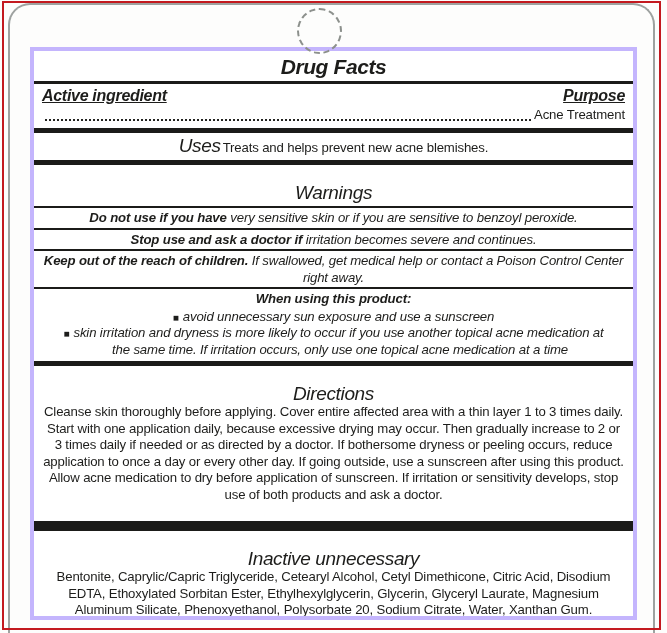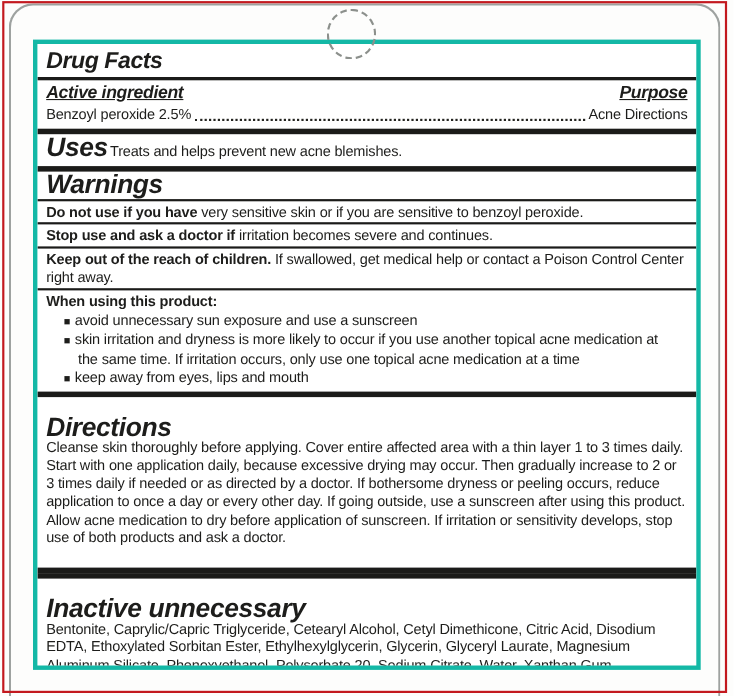--- a/index.html
+++ b/index.html
@@ -18,75 +18,74 @@
   .redframe {
     position:absolute; left:2px; top:1px; right:6px; bottom:3px;
     border:2px solid #c3191f;
   }
   
   .hole {
     position:absolute; left:297px; top:8px; width:45px; height:46px;
     border:2px dashed #8c908c; border-radius:50%; z-index:4;
   }
   .dfbox {
-    position:absolute; left:30px; top:36px; width:607px; height:573px;
-    border:4px solid #14b8a6; background:#fff; z-index:2; overflow:hidden;
+    position:absolute; left:30px; top:47px; width:607px; height:573px;
+    border:4px solid #c4b5fd; background:#fff; z-index:2; overflow:hidden;text-align:center;
   }
   .title {
     font-size:21px; line-height:25px; font-weight:bold; font-style:italic;
     letter-spacing:-0.4px; padding:3px 8px 2px;
   }
   .rule3 { height:3px; background:#1b1b19; }
   .bar   { height:5px; background:#1b1b19; }
   .rule  { height:2px; background:#1b1b19; }
   .ai-row {
     display:flex; justify-content:space-between; align-items:baseline;
     font-size:16px; line-height:20px; font-weight:bold; font-style:italic;
     letter-spacing:-0.3px; padding:2px 8px 0;text-decoration:underline;
   }
   .body { font-size:13.2px; line-height:16.5px; letter-spacing:-0.15px; }
   .leader-row { display:flex; align-items:flex-end; padding:1px 8px 4px; }
   .leader { flex:1; border-bottom:2px dotted #242420; margin:0 3px 3px; }
   .sec-head {
-    font-size:24px; line-height:20px; font-weight:bold; font-style:italic;
+    font-size:19px; line-height:20px; font-weight:normal; font-style:italic;
     letter-spacing:-0.35px;
   }
   .uses-row { padding:3px 8px 4px; }
   .uses-row .body { margin-left:2px; }
   .sec  { padding:18px 8px; }
-  .tight { padding:2px 8px 1px; }
+  .tight { padding:2px 8px 1px;font-style:italic; }
   .bold { font-weight:bold; }
   ul.bullets { list-style:none; margin:1px 16px 2px; padding:0; }
   ul.bullets li { padding-left:13px; text-indent:-13px; font-size:13.2px; line-height:15.9px; letter-spacing:-0.15px; }
   .sq { font-size:10px; margin-right:4px; letter-spacing:0; }
   .oi-item { margin-right:16px; }
-  .warn-block { padding:2px 8px 3px; }
+  .warn-block { padding:18px 8px 3px; }
 </style>
 </head>
 <body>
 
 <div class="page">
 
   <div class="diecut"></div>
   <div class="redframe"></div>
   <div class="hole"></div>
 
   <div class="dfbox">
 
     <div class="title">Drug Facts</div>
     <div class="rule3"></div>
 
     <div class="ai-row">
       <span>Active ingredient</span>
       <span>Purpose</span>
     </div>
     <div class="leader-row body">
-      <span>Benzoyl peroxide 2.5%</span>
       <span class="leader"></span>
-      <span>Acne Directions</span>
+      <span>Acne Treatment</span>
     </div>
 
     <div class="bar"></div>
 
     <div class="uses-row">
       <span class="sec-head">Uses</span><span class="body">Treats and helps prevent new acne blemishes.</span>
     </div>
 
     <div class="bar"></div>
 
@@ -112,21 +111,20 @@
       <span class="bold">Keep out of the reach of children.</span><span> If swallowed, get medical help or contact a Poison Control Center right away.</span>
     </div>
 
     <div class="rule"></div>
 
     <div class="tight">
       <div class="body bold">When using this product:</div>
       <ul class="bullets">
         <li><span class="sq">■</span><span>avoid unnecessary sun exposure and use a sunscreen</span></li>
         <li><span class="sq">■</span><span>skin irritation and dryness is more likely to occur if you use another topical acne medication at the same time. If irritation occurs, only use one topical acne medication at a time</span></li>
-        <li><span class="sq">■</span><span>keep away from eyes, lips and mouth</span></li>
       </ul>
     </div>
 
     <div class="bar"></div>
 
     <div class="sec">
       <div class="sec-head">Directions</div>
       <div class="body">Cleanse skin thoroughly before applying. Cover entire affected area with a thin layer 1 to 3 times daily. Start with one application daily, because excessive drying may occur. Then gradually increase to 2 or 3 times daily if needed or as directed by a doctor. If bothersome dryness or peeling occurs, reduce application to once a day or every other day. If going outside, use a sunscreen after using this product. Allow acne medication to dry before application of sunscreen. If irritation or sensitivity develops, stop use of both products and ask a doctor.</div>
     </div>
 

